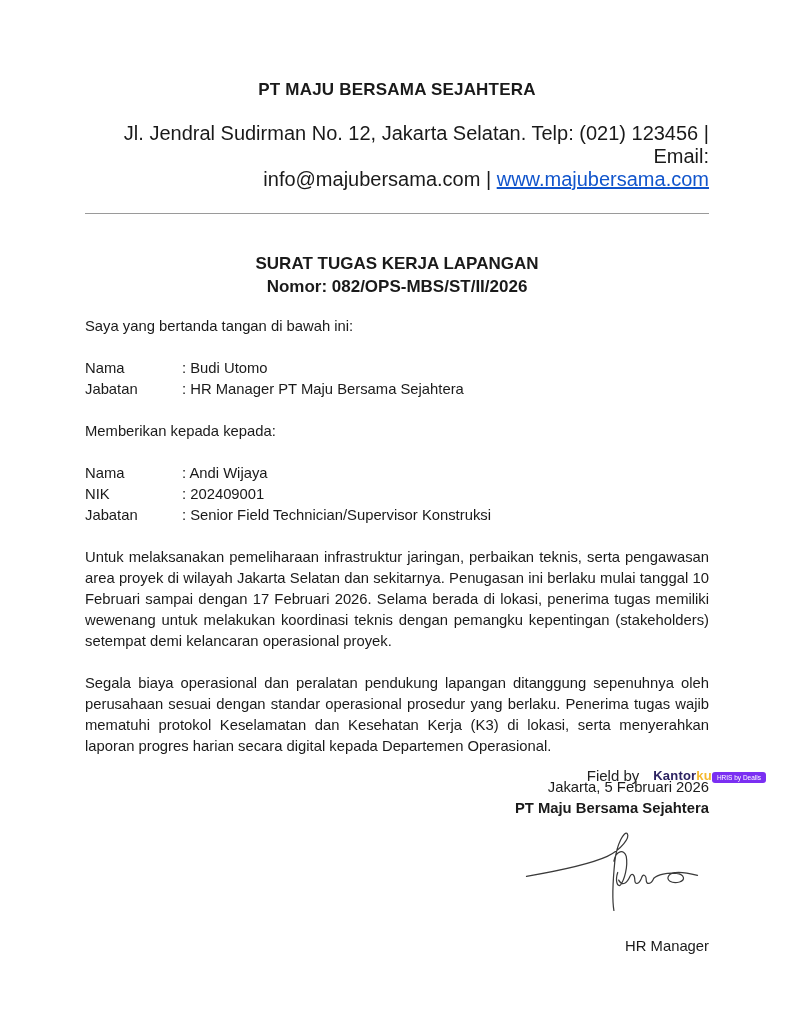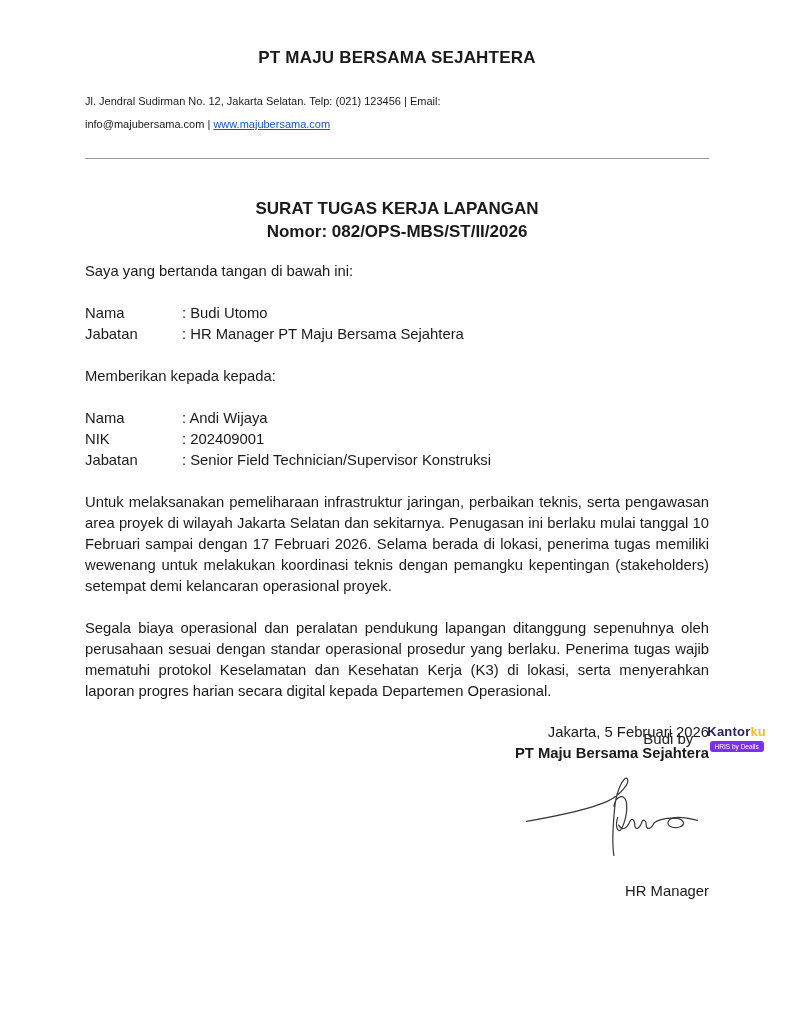--- a/index.html
+++ b/index.html
@@ -15,29 +15,30 @@
   body{
     width:794px; height:1024px; overflow:hidden;
     font-family:"Liberation Sans", sans-serif;
     color:var(--text);
     position:relative;
   }
   .page{
     position:relative;
     width:794px; height:776px;
     padding:48px 85px 0 85px;
+    margin-top:32px;
   }
   
   .company-name{
     text-align:center; font-size:17px; font-weight:bold;
     letter-spacing:.2px; line-height:20px;
   }
   .address{
-    margin-top:22px; text-align:left;
-    font-size:11px; line-height:23px;
+    margin-top:22px; text-align:right;
+    font-size:20px; line-height:23px;
   }
   .address a{
     color:var(--link); text-decoration:underline;
   }
   .divider{
     border:none; border-top:1.5px solid var(--divider);
     margin-top:22px;
   }
   
   .doc-title{ margin-top:38px; text-align:center; }
@@ -63,21 +64,21 @@
     margin-top:6px; padding-right:2px;
   }
   .sign-names{ margin-top:16px; text-align:right; }
   .sign-names .name{ font-weight:bold; }
   
   .footer{
     position:absolute; right:28px; bottom:24px;
     display:flex; align-items:center; gap:14px;
   }
   .asset-by{ font-size:15px; color:#222; }
-  .logo{ display:flex; flex-direction:column; align-items:center; }
+  .logo{ display:flex; align-items:center; }
   .logo-wordmark{
     font-size:13px; font-weight:800; line-height:13px; letter-spacing:.2px;
   }
   .logo-wordmark .lp{ color:var(--logo-primary); }
   .logo-wordmark .ls{ color:var(--logo-secondary); }
   .logo-badge{
     margin-top:3px; background:var(--badge-bg); color:#ffffff;
     font-size:6.5px; line-height:9px; padding:1px 5px; border-radius:3px;
     white-space:nowrap;
   }
@@ -146,20 +147,20 @@
                M 107,58 C 111,65 116,61 119,54 C 121,50 124,52 124,58 C 124,63 128,63 131,56 C 132,51 136,52 136,58 C 136,63 141,63 144,56
                C 148,52 158,50 168,51 C 176,52 178,58 171,60 C 163,62 156,58 160,53 C 164,48 178,50 190,53" stroke="#3a3a3a" fill="none" stroke-width="1.3" stroke-linecap="round" stroke-linejoin="round"></path>
     </svg>
   </div>
 
   <div class="body-text sign-names">
     <div>HR Manager</div>
   </div>
 
   <div class="footer">
-    <span class="asset-by">Budi by</span>
+    <span class="asset-by">Field by</span>
     <span class="logo">
       <span class="logo-wordmark"><span class="lp">Kantor</span><span class="ls">ku</span></span>
       <span class="logo-badge">HRIS by Dealls</span>
     </span>
   </div>
 
 </div>
 
 </body></html>

